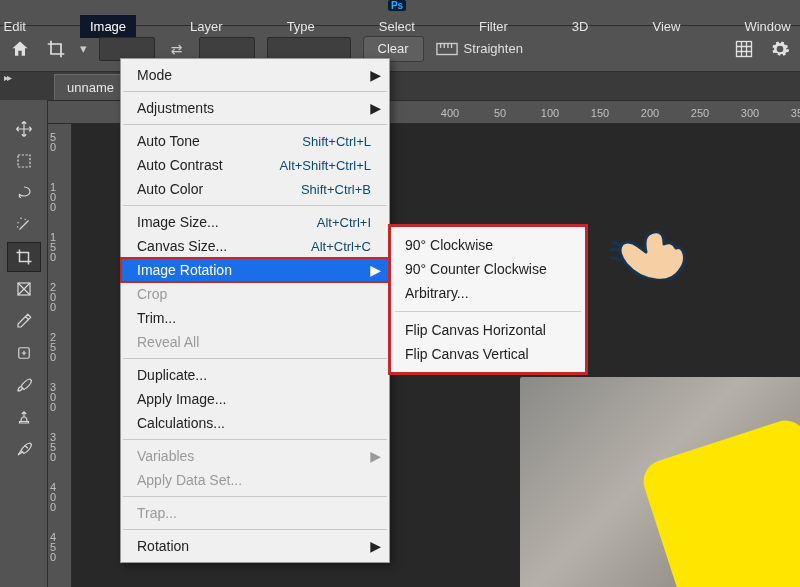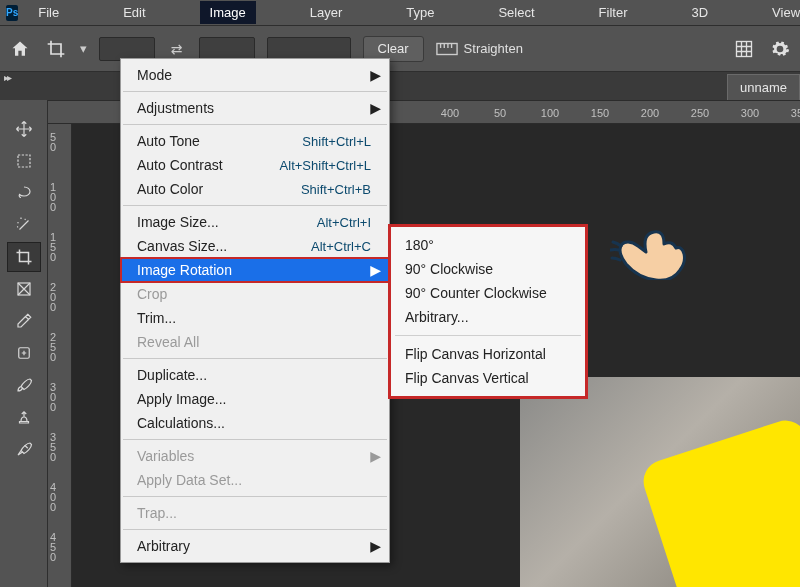--- a/index.html
+++ b/index.html
@@ -15,20 +15,21 @@
   }
   
   .menubar {
     display: flex;
     align-items: center;
     height: 26px;
     background: #535353;
     padding: 0 6px;
     border-bottom: 1px solid #2e2e2e;
     gap: 4px;
+    flex-direction: column;
   }
   .menubar .ps-logo {
     width: 18px; height: 16px;
     background: #001e36;
     color: #31a8ff;
     font-weight: bold;
     font-size: 10px;
     display: flex; align-items: center; justify-content: center;
     border-radius: 2px;
     margin-right: 6px;
@@ -90,21 +91,20 @@
     font-size: 10px;
     letter-spacing: -2px;
   }
   
   .doc-tab-row {
     display: flex;
     background: #3a3a3a;
     height: 28px;
     align-items: flex-end;
     padding-left: 54px;
-    justify-content: flex-end;
   }
   .doc-tab {
     background: #535353;
     color: #e6e6e6;
     padding: 5px 12px;
     font-size: 13px;
     border-top: 1px solid #6a6a6a;
     border-left: 1px solid #6a6a6a;
     border-right: 1px solid #6a6a6a;
   }
@@ -482,27 +482,26 @@
     </div>
     <div class="row disabled">
       <span>Apply Data Set...</span>
     </div>
     <div class="sep"></div>
     <div class="row disabled">
       <span>Trap...</span>
     </div>
     <div class="sep"></div>
     <div class="row">
-      <span>Arbitrary</span>
+      <span>Rotation</span>
       <span class="arrow">▶</span>
     </div>
   </div>
 
 <div class="submenu" id="rotation-submenu">
-    <div class="srow">180°</div>
     <div class="srow">90° Clockwise</div>
     <div class="srow">90° Counter Clockwise</div>
     <div class="srow">Arbitrary...</div>
     <div class="ssep"></div>
     <div class="srow">Flip Canvas Horizontal</div>
     <div class="srow">Flip Canvas Vertical</div>
   </div>
 
 <div class="hand">
   <svg viewBox="0 0 80 70">

